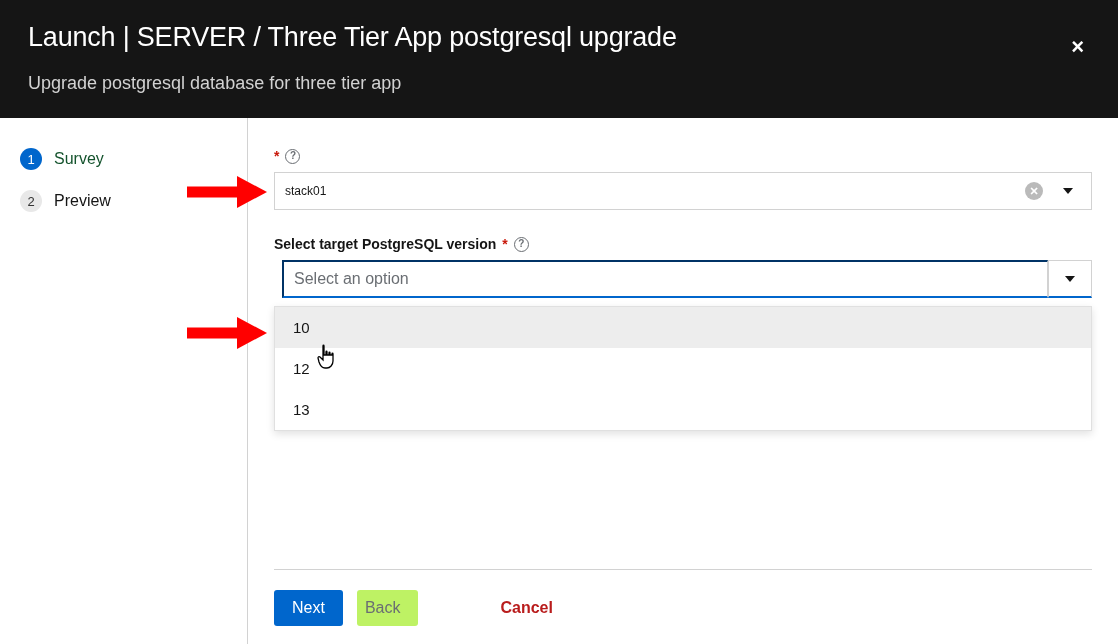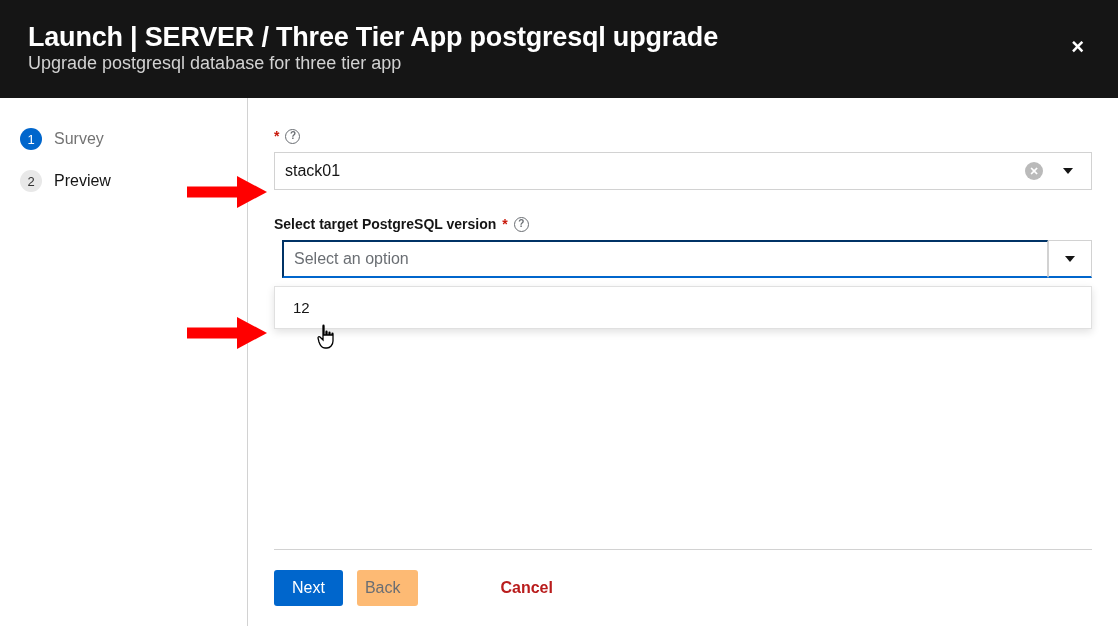--- a/index.html
+++ b/index.html
@@ -4,21 +4,21 @@
 <style>
   * { box-sizing: border-box; margin: 0; padding: 0; font-family: "Helvetica Neue", Arial, sans-serif; }
   html, body { width: 1118px; height: 644px; background: #fff; overflow: hidden; }
 
   .header {
     background: #151515;
     color: #fff;
     padding: 22px 28px 24px 28px;
     position: relative;
   }
-  .header h1 { font-size: 27px; font-weight: 700; margin-bottom: 0; letter-spacing: -0.2px; }
+  .header h1 { font-size: 27px; font-weight: 400; margin-bottom: 20px; letter-spacing: -0.2px; }
   .header .subtitle { font-size: 18px; color: #d2d2d2; }
   .close-x {
     position: absolute; top: 36px; right: 34px;
     color: #fff; font-size: 22px; font-weight: 700; cursor: pointer;
     line-height: 1;
   }
 
   .body {
     display: flex;
     height: calc(644px - 116px);
@@ -32,21 +32,21 @@
   .step {
     display: flex; align-items: center; gap: 12px;
     margin-bottom: 20px; font-size: 16px; cursor: pointer;
   }
   .step-badge {
     width: 22px; height: 22px; border-radius: 50%;
     display: flex; align-items: center; justify-content: center;
     font-size: 13px; font-weight: 500;
   }
   .step.active .step-badge { background: #0066cc; color: #fff; }
-  .step.active .step-label { color: #737373; }
+  .step.active .step-label { color: #14532d; }
   .step.inactive .step-badge { background: #e8e8e8; color: #333; }
   .step.inactive .step-label { color: #151515; }
 
   .main {
     flex: 1;
     padding: 30px 26px 0 26px;
     position: relative;
     display: flex;
     flex-direction: column;
   }
@@ -65,21 +65,21 @@
 
   .input-row {
     display: flex; align-items: center;
     border: 1px solid #d2d2d2;
     height: 38px; width: 100%;
     padding: 0 10px;
     background: #fff;
     margin-bottom: 26px;
   }
   .input-row input {
-    border: none; outline: none; flex: 1; font-size: 16px; color: #151515;
+    border: none; outline: none; flex: 1; font-size: 12px; color: #151515;
     background: transparent;
   }
   .clear-btn {
     width: 18px; height: 18px; border-radius: 50%;
     background: #bababa; color:#fff; display:flex;align-items:center;justify-content:center;
     font-size:11px; font-weight:700; cursor:pointer; margin-right: 12px;
   }
   .caret {
     width:0;height:0;border-left:5px solid transparent;border-right:5px solid transparent;
     border-top:6px solid #151515;
@@ -121,21 +121,21 @@
     position:absolute; top: 330px; left:36px; z-index:10; pointer-events:none;
   }
 
   .footer {
     border-top: 1px solid #d2d2d2;
     padding: 20px 0;
     display:flex; align-items:center; gap:14px;
   }
   .btn { height:36px; padding: 0 18px; font-size:16px; border-radius:3px; cursor:pointer; border:none; }
   .btn-primary { background:#0066cc; color:#fff; }
-  .btn-secondary { background:#fdba74; color:#6a6e73;padding-left:8px; }
+  .btn-secondary { background:#bef264; color:#6a6e73;padding-left:8px; }
   .btn-link { background:transparent; color:#b91c1c; margin-left: 50px; font-weight: bold; }
 
   
   .arrow {
     position: absolute; z-index: 20; pointer-events:none;
   }
   .arrow svg { display:block; }
 </style>
 </head>
 <body>
@@ -180,21 +180,23 @@
         <span class="help-icon">?</span>
       </div>
       <div class="select-group">
         <div class="select-row">
           <div class="select-box">Select an option</div>
           <div class="select-toggle">
             <div class="caret"></div>
           </div>
         </div>
         <div class="dropdown">
+          <div class="dropdown-item hover">10</div>
           <div class="dropdown-item">12</div>
+          <div class="dropdown-item">13</div>
         </div>
       </div>
 
       <div class="cursor-hand" style="top:196px; left:42px;">
         <svg width="22" height="26" viewBox="0 0 22 26">
           <path d="M7 2 C7 1 8 1 8 2 L8 11 L10 11 L10 8 C10 7 11 7 11 8 L11 11 L13 11 L13 9 C13 8 14 8 14 9 L14 11 L16 11 L16 10 C16 9 17 9 17 10 L17 17 C17 21 14 24 11 24 L9 24 C6 24 4 21 3 18 L2 14 C2 13 3 12 4 13 L7 16 Z" fill="#fff" stroke="#000" stroke-width="1.3"></path>
         </svg>
       </div>
 
     </div>

